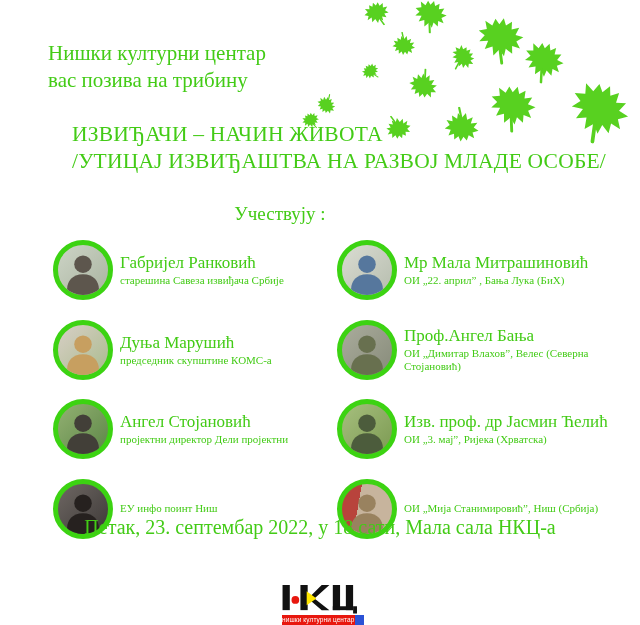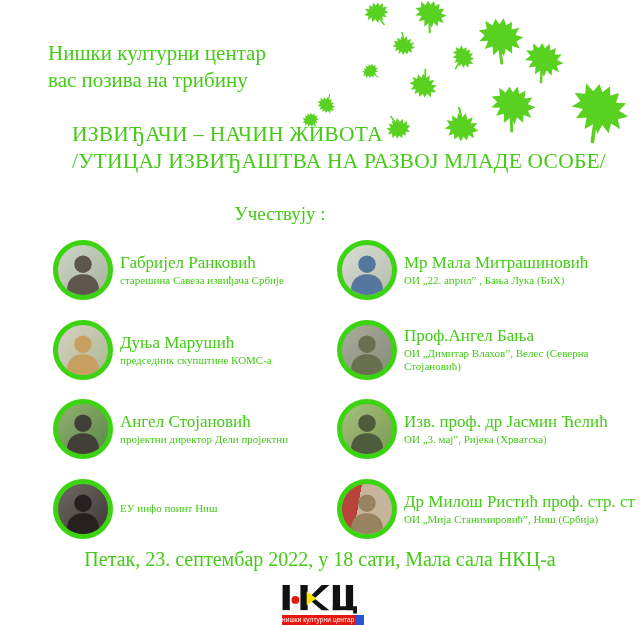--- a/index.html
+++ b/index.html
@@ -30,21 +30,21 @@
   .av-1 { background:linear-gradient(135deg,#cdd4c6,#a9b4a0); } .av-1 svg { color:#5d564d; }
   .av-2 { background:linear-gradient(135deg,#d8cfc6,#a9bb8d); } .av-2 svg { color:#c79f60; }
   .av-3 { background:linear-gradient(135deg,#93b072,#5c8747); } .av-3 svg { color:#423f38; }
   .av-4 { background:linear-gradient(135deg,#6e6763,#3e3a38); } .av-4 svg { color:#26211f; }
   .av-5 { background:linear-gradient(135deg,#dadcd2,#b6bdae); } .av-5 svg { color:#56779d; }
   .av-6 { background:linear-gradient(135deg,#aaac9c,#878b7a); } .av-6 svg { color:#68704f; }
   .av-7 { background:linear-gradient(135deg,#a6bf7e,#7c9a52); } .av-7 svg { color:#4c5c3c; }
   .av-8 { background:linear-gradient(100deg,#b8433c 34%,#c7b49d 34%); } .av-8 svg { color:#99825f; }
 
   
-  .event-datetime { position:absolute; left:0; top:548px; width:640px; text-align:center; font-size:20px; }
+  .event-datetime { position:absolute; left:0; top:516px; width:640px; text-align:center; font-size:20px; }
   .logo { position:absolute; left:50%; top:585px; transform:translateX(-50%); width:76px; }
   .logo-letters { display:block; }
   .logo-band { display:flex; align-items:stretch; height:10px; background:#e8170e; margin-top:1px; }
   .logo-caption { flex:1; color:#ffffff; font-family:"Liberation Sans","DejaVu Sans",sans-serif;
                   font-size:6.5px; line-height:10px; text-align:center; white-space:nowrap; letter-spacing:.1px; }
   .logo-square { flex:0 0 9px; background:#2b52d6; }
 </style>
 </head>
 <body>
 
@@ -170,21 +170,20 @@
       <div class="prole">ОИ „3. мај”, Ријека (Хрватска)</div>
     </div>
   </div>
   <div class="card">
     <div class="avatar av-8">
         <svg>
           <use href="#person"></use>
         </svg>
       </div>
     <div class="ptext">
-      <div class="pname">Др Милош Ристић проф. стр. ст</div>
       <div class="prole">ОИ „Мија Станимировић”, Ниш (Србија)</div>
     </div>
   </div>
 </div>
 
 <div class="event-datetime">Петак, 23. септембар 2022, у 18 сати, Мала сала НКЦ-а</div>
 
 <div class="logo">
   <svg class="logo-letters" width="76" height="29" viewBox="0 0 155 60" role="img" aria-label="НКЦ">
 

